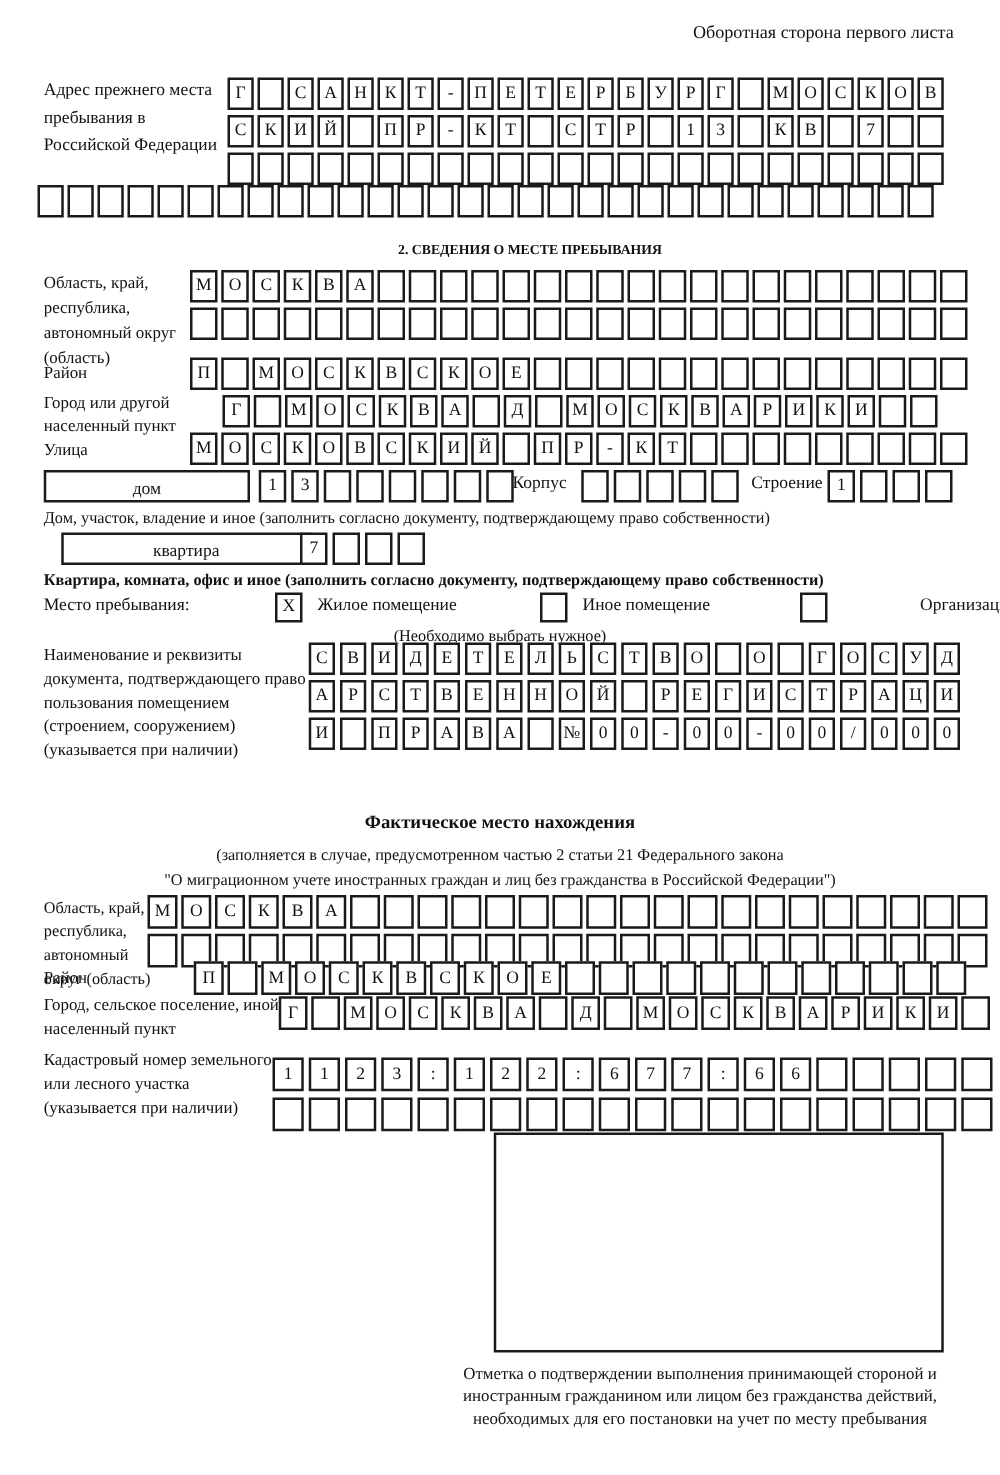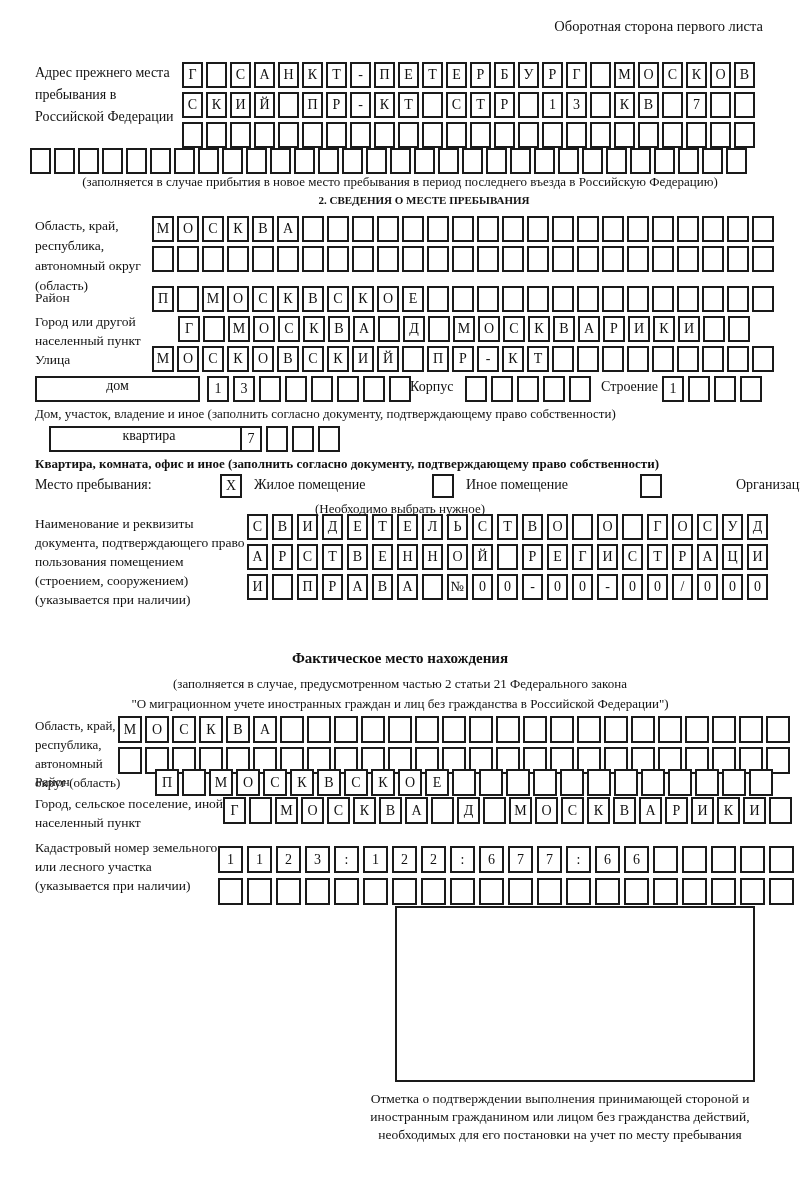--- a/index.html
+++ b/index.html
@@ -12,21 +12,21 @@
   .bold{font-weight:bold;}
   .cells{display:flex;gap:3px;}
   .cell{width:17px;height:22px;border:2px solid #1a1a1a;display:flex;align-items:center;
         justify-content:center;font-size:14px;background:#fff;}
   .c25 .cell{width:18px;}
   .cfact .cell{width:20px;height:23px;}
   .cg22 .cell{width:19px;height:23px;}
   .ckad{gap:4px;} .ckad .cell{width:21px;height:23px;}
   .chouse{gap:4px;} .chouse .cell{width:18px;}
   .cdoc{gap:4px;} .cdoc .cell{width:17px;}
-  .widebox{border:2px solid #1a1a1a;height:22px;display:flex;align-items:flex-start;
+  .widebox{border:2px solid #1a1a1a;height:22px;display:flex;align-items:flex-end;
         justify-content:center;font-size:14px;background:#fff;}
   .chk{width:18px;height:20px;border:2px solid #1a1a1a;display:flex;align-items:center;
         justify-content:center;font-size:14px;background:#fff;}
   .stampbox{border:2px solid #1a1a1a;background:#fff;}
   .inline{font-size:14px;}
 </style>
 </head>
 <body>
 
 <div class="page">
@@ -137,21 +137,20 @@
       <div class="cell"></div>
       <div class="cell"></div>
       <div class="cell"></div>
       <div class="cell"></div>
       <div class="cell"></div>
       <div class="cell"></div>
       <div class="cell"></div>
       <div class="cell"></div>
       <div class="cell"></div>
     </div>
-  <div class="abs note center" style="top:174px;">(заполняется в случае прибытия в новое место пребывания в период последнего въезда в Российскую Федерацию)</div>
 
   <div class="abs center bold" style="top:194px;font-size:11px;padding-left:24px;">2. СВЕДЕНИЯ О МЕСТЕ ПРЕБЫВАНИЯ</div>
 
   <div class="abs lbl" style="left:35px;top:216px;width:115px;">Область, край, республика, автономный округ (область)</div>
   <div class="abs cells c25" style="left:152px;top:216px;">
       <div class="cell">М</div>
       <div class="cell">О</div>
       <div class="cell">С</div>
       <div class="cell">К</div>
       <div class="cell">В</div>

